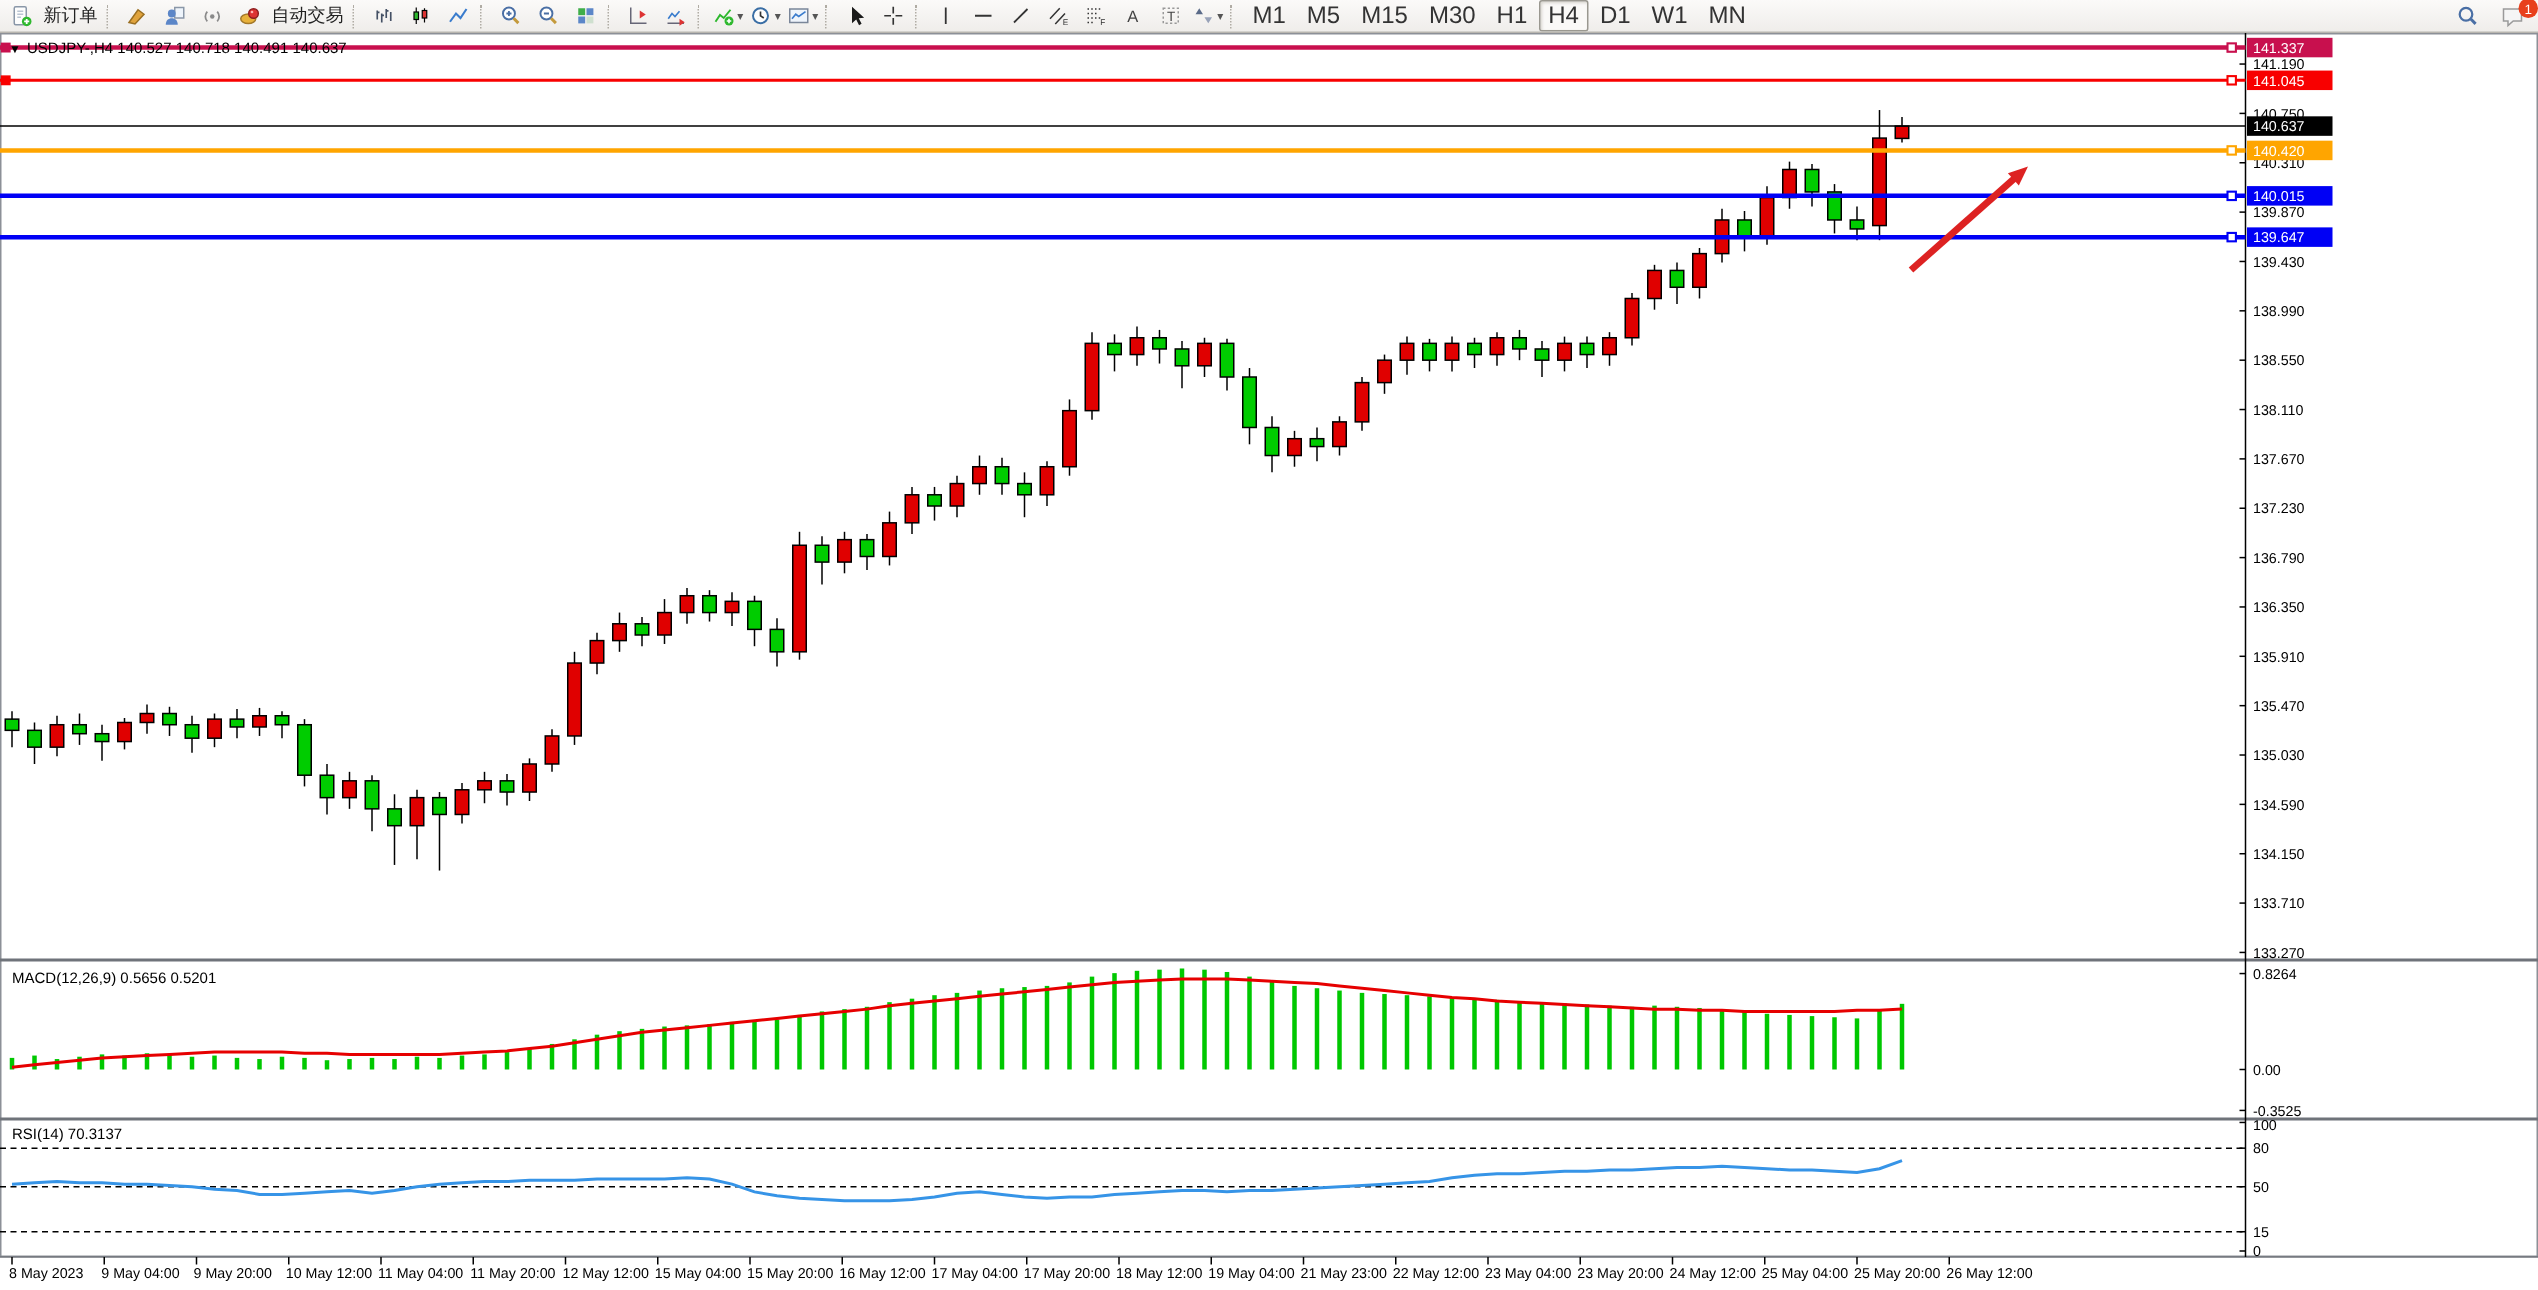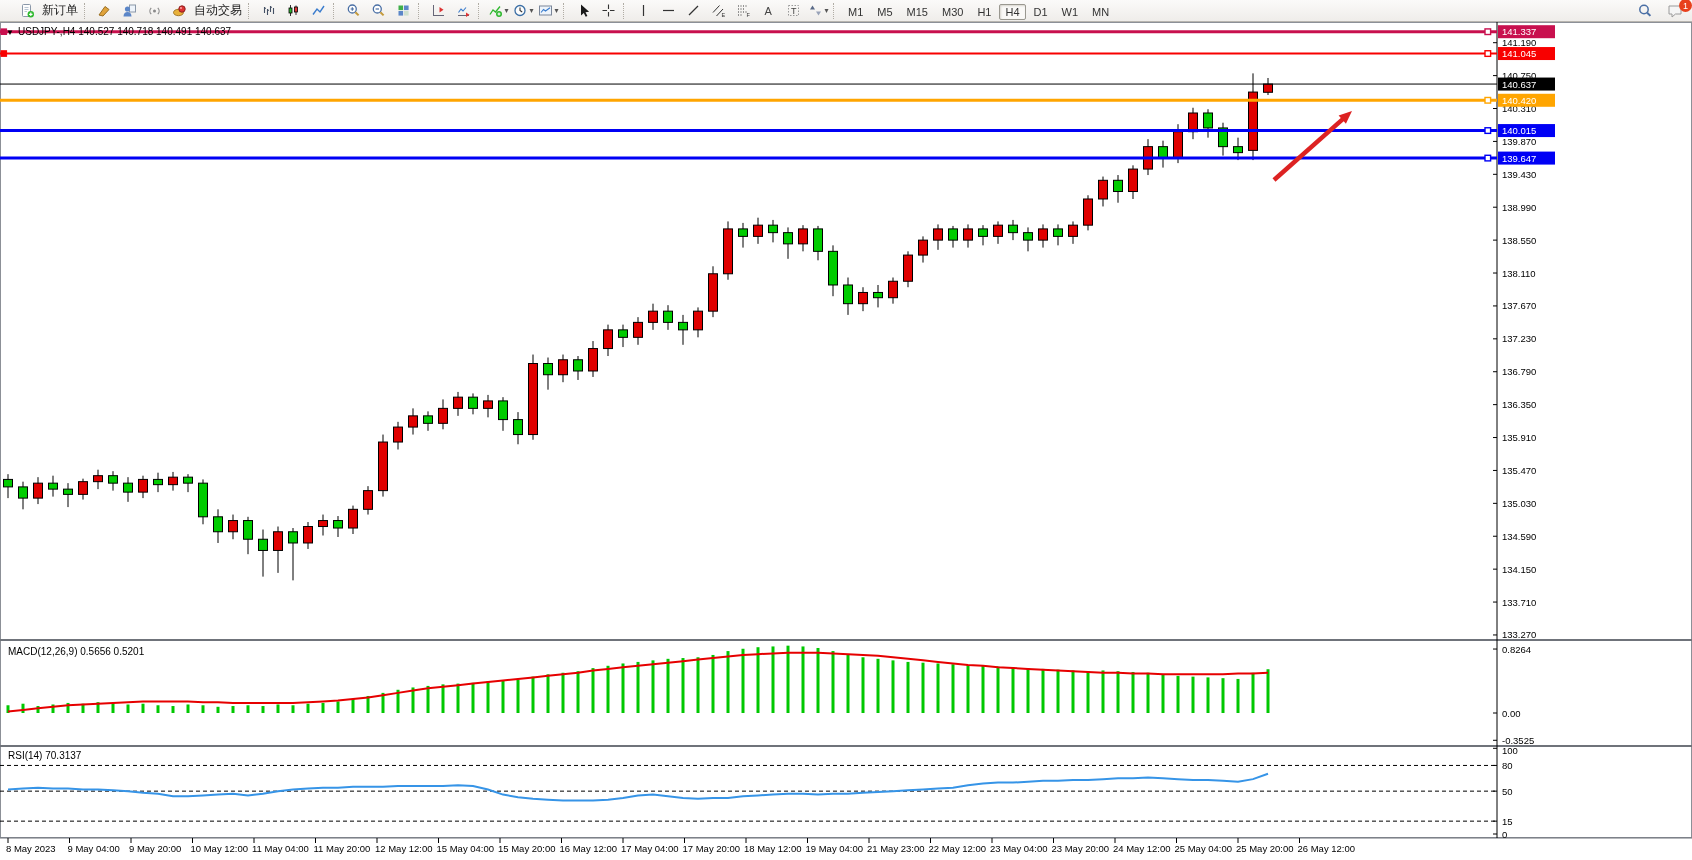--- a/index.html
+++ b/index.html
@@ -1,25 +1,25 @@
 <!DOCTYPE html>
 <html><head>
 <meta charset="utf-8">
 <style>
   html,body{margin:0;padding:0;background:#f0efed;width:1692px;height:860px;overflow:hidden;
     font-family:"Liberation Sans",sans-serif;-webkit-font-smoothing:antialiased;}
   .toolbar{height:21px;background:linear-gradient(#fbfaf9,#efedea);border-bottom:1px solid #b8b5af;
-    display:flex;align-items:center;padding-left:15px;position:relative;}
+    display:flex;align-items:center;padding-left:2px;position:relative;}
   .tb{height:19px;min-width:21px;display:inline-flex;align-items:center;justify-content:center;
     border:1px solid transparent;border-radius:2px;padding:0 1px;cursor:default;}
   .tb svg{display:block}
   .tb-label{font-size:12px;color:#222;padding:0 4px 0 2px;}
   .sep{width:5px;height:16px;margin:0 2px;border-left:1px dotted #b0aca4;}
   .caret{font-size:8px;color:#555;margin-left:1px;}
-  .tf{font-size:11px;color:#333;padding:1px 5px;border:1px solid transparent;border-radius:2px;margin:0 1px;}
+  .tf{font-size:16px;color:#333;padding:1px 5px;border:1px solid transparent;border-radius:2px;margin:0 1px;}
   .tf.active{background:#faf9f7;border:1px solid #9a9890;box-shadow:inset 1px 1px 2px #d8d5cf;}
   .tb-right{position:absolute;right:4px;top:0;height:21px;display:flex;align-items:center;}
   .chat-wrap{position:relative;margin-left:6px;}
   .badge{position:absolute;top:-2px;right:-5px;background:#e8401c;color:#fff;font-size:9px;
     width:13px;height:13px;border-radius:7px;display:flex;align-items:center;justify-content:center;}
   .chart-box{position:relative;width:1692px;height:838px;background:#fff;}
   svg text{font-family:"Liberation Sans",sans-serif;}
 </style>
 </head>
 <body>

